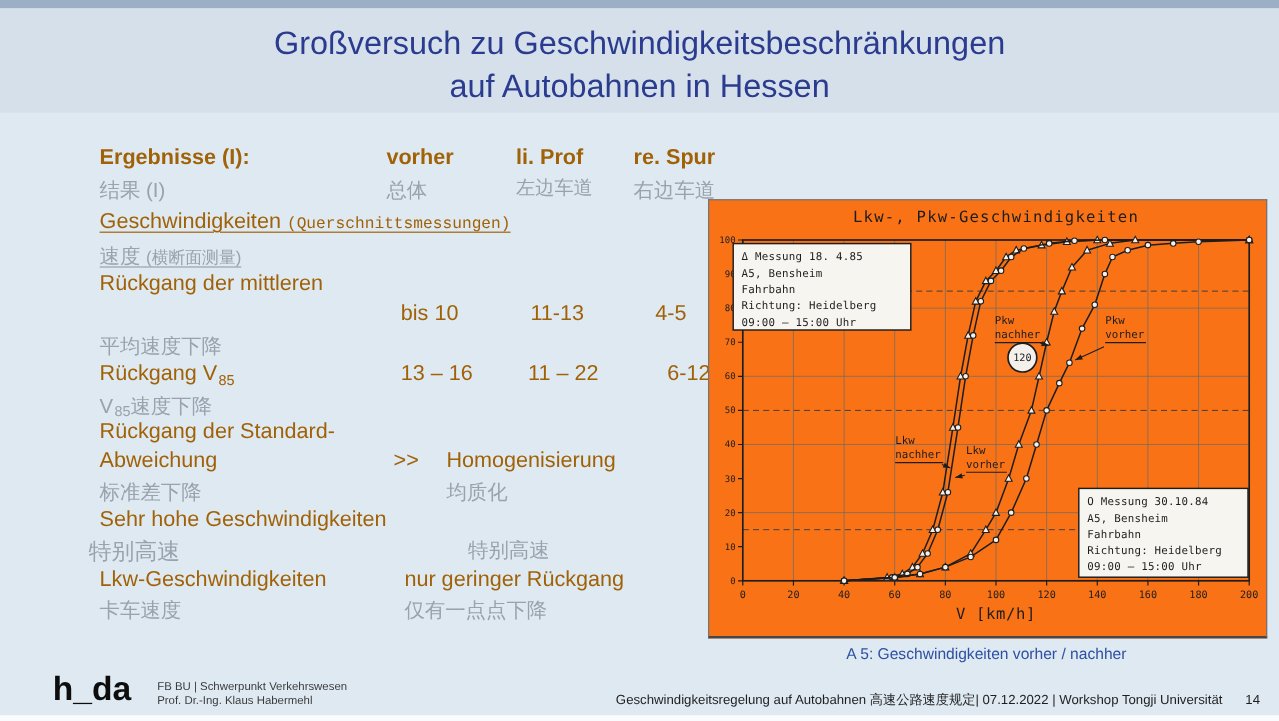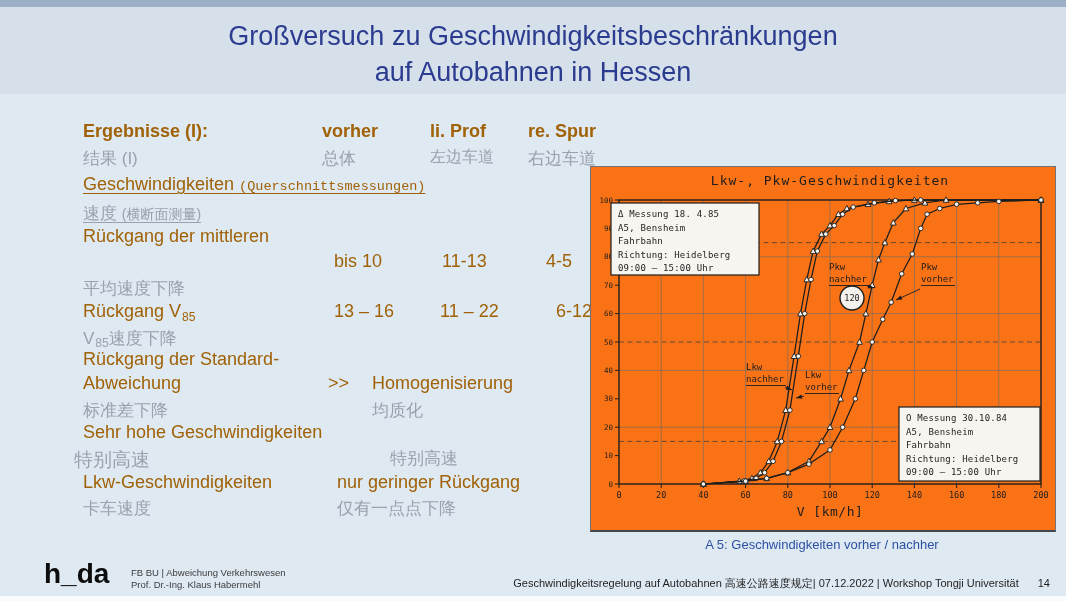--- a/index.html
+++ b/index.html
@@ -295,21 +295,21 @@
         <line x1="213" y1="229" x2="205" y2="231" stroke="#1d1d1d" stroke-width="0.9"></line>
         <polygon points="205,231 211.35443337595194,231.67909975010173 210.28727662579206,227.41047274946226" fill="#1d1d1d"></polygon>
         <circle cx="261" cy="131" r="12" fill="#f4f1ec" stroke="#1d1d1d" stroke-width="1.4"></circle>
         <text x="261" y="134" font-size="8.5" text-anchor="middle" font-family="&quot;DejaVu Sans Mono&quot;, monospace" fill="#1d1d1d">120</text>
       </svg>
   </div>
   <div class="caption">A 5: Geschwindigkeiten  vorher / nachher</div>
 
   <div class="hda">h_da</div>
   <div class="dept">
-    <div>FB BU  | Abweichung  Verkehrswesen</div>
+    <div>FB BU  | Schwerpunkt  Verkehrswesen</div>
     <div>Prof. Dr.-Ing. Klaus Habermehl</div>
   </div>
   <div class="footright">
     <span>Geschwindigkeitsregelung auf Autobahnen 高速公路速度规定| 07.12.2022  |  Workshop Tongji Universität</span>
     <span class="pageno">14</span>
   </div>
   <div class="bottomstrip"></div>
 </div>
 
 </body></html>

